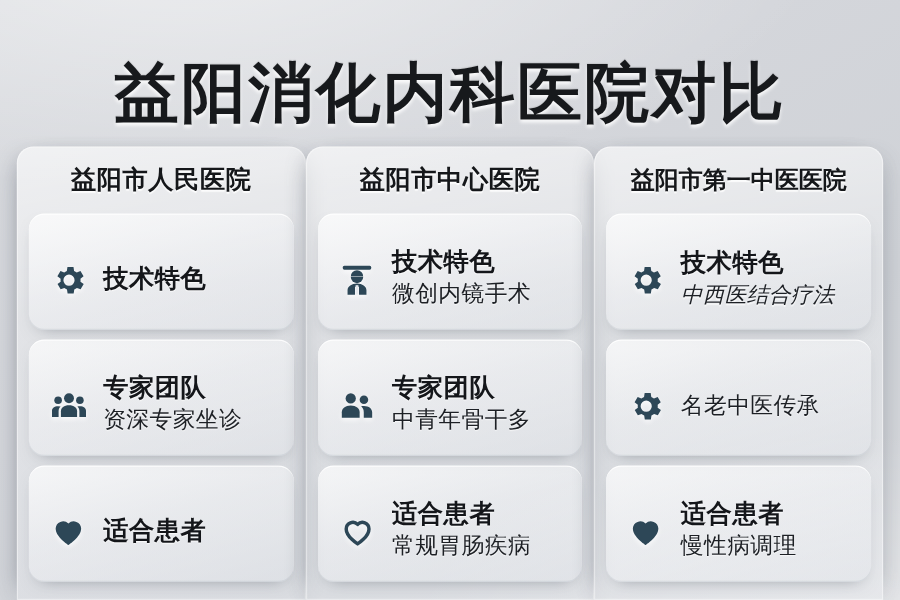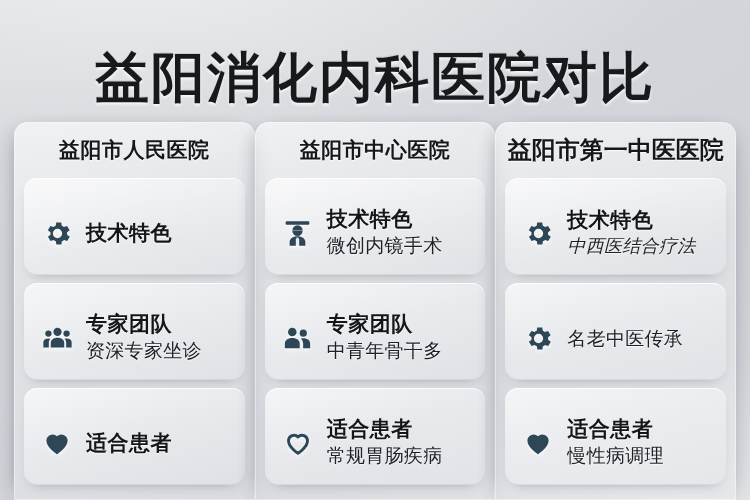--- a/index.html
+++ b/index.html
@@ -58,21 +58,21 @@
     display:flex;
     align-items:center;
     justify-content:center;
     font-size:21px;
     font-weight:700;
     color:#15171a;
     letter-spacing:.5px;
     text-shadow: 0 1px 1px rgba(255,255,255,.9);
     white-space:nowrap;
   }
-  .column:nth-child(3) .col-header{ font-size:24px; letter-spacing:0; }
+  .column:nth-child(3) .col-header{ font-size:20px; letter-spacing:0; }
 
   .card{
     position:relative;
     height:97px;
     margin-bottom:8px;
     border-radius:13px;
     background: linear-gradient(165deg, rgba(255,255,255,.70) 0%, rgba(248,249,251,.42) 45%, rgba(226,229,234,.40) 100%);
     box-shadow:
       0 1px 0 rgba(255,255,255,.85) inset,
       0 -1px 0 rgba(150,158,170,.18) inset,

